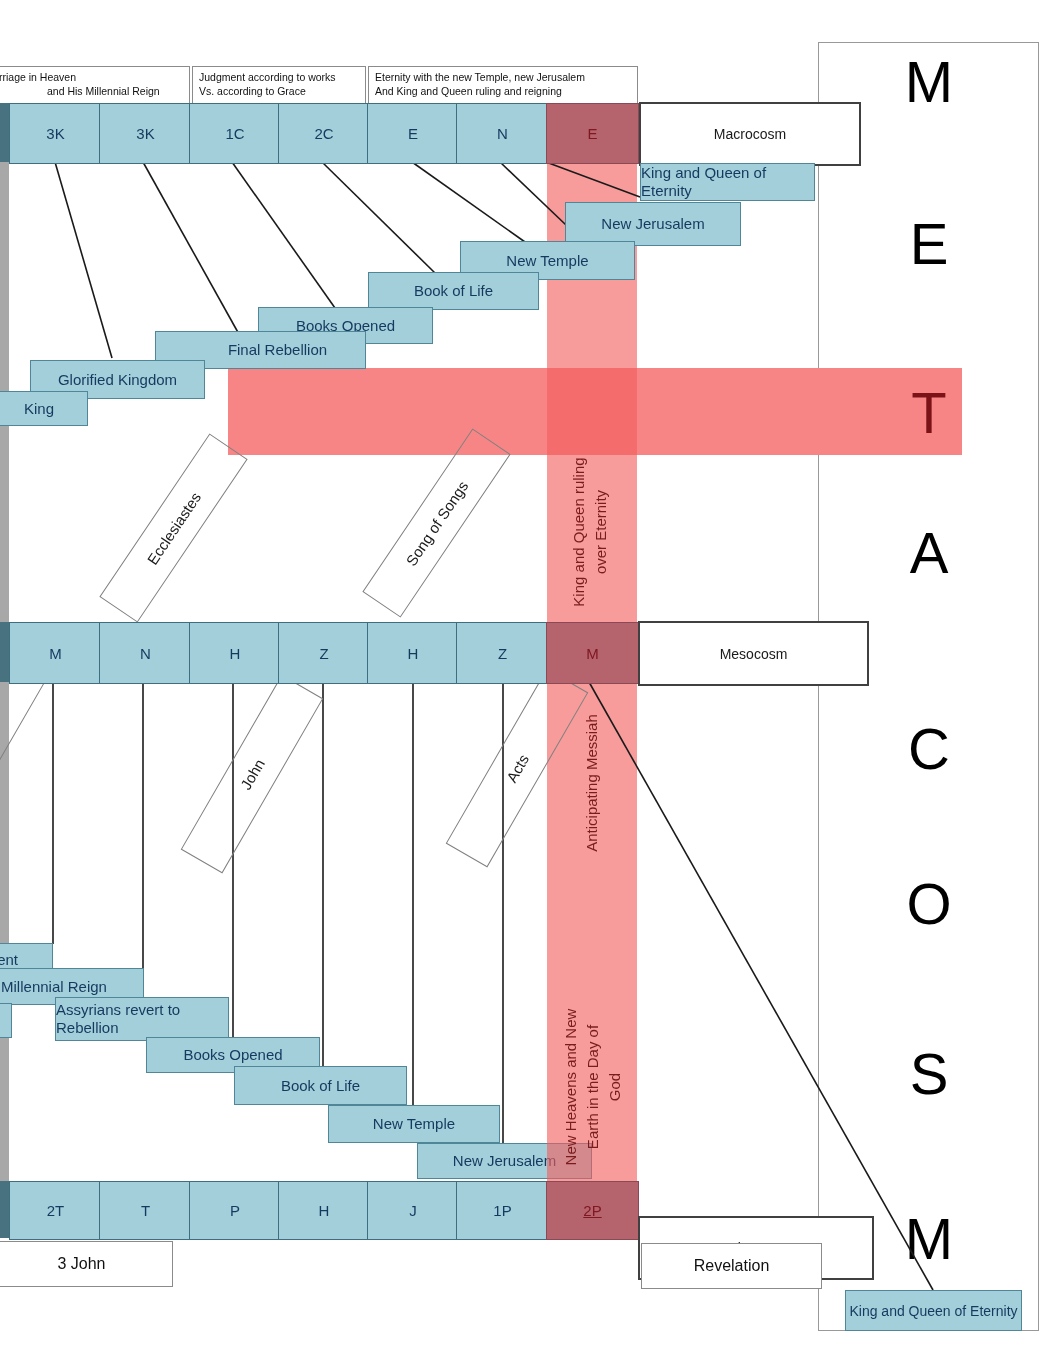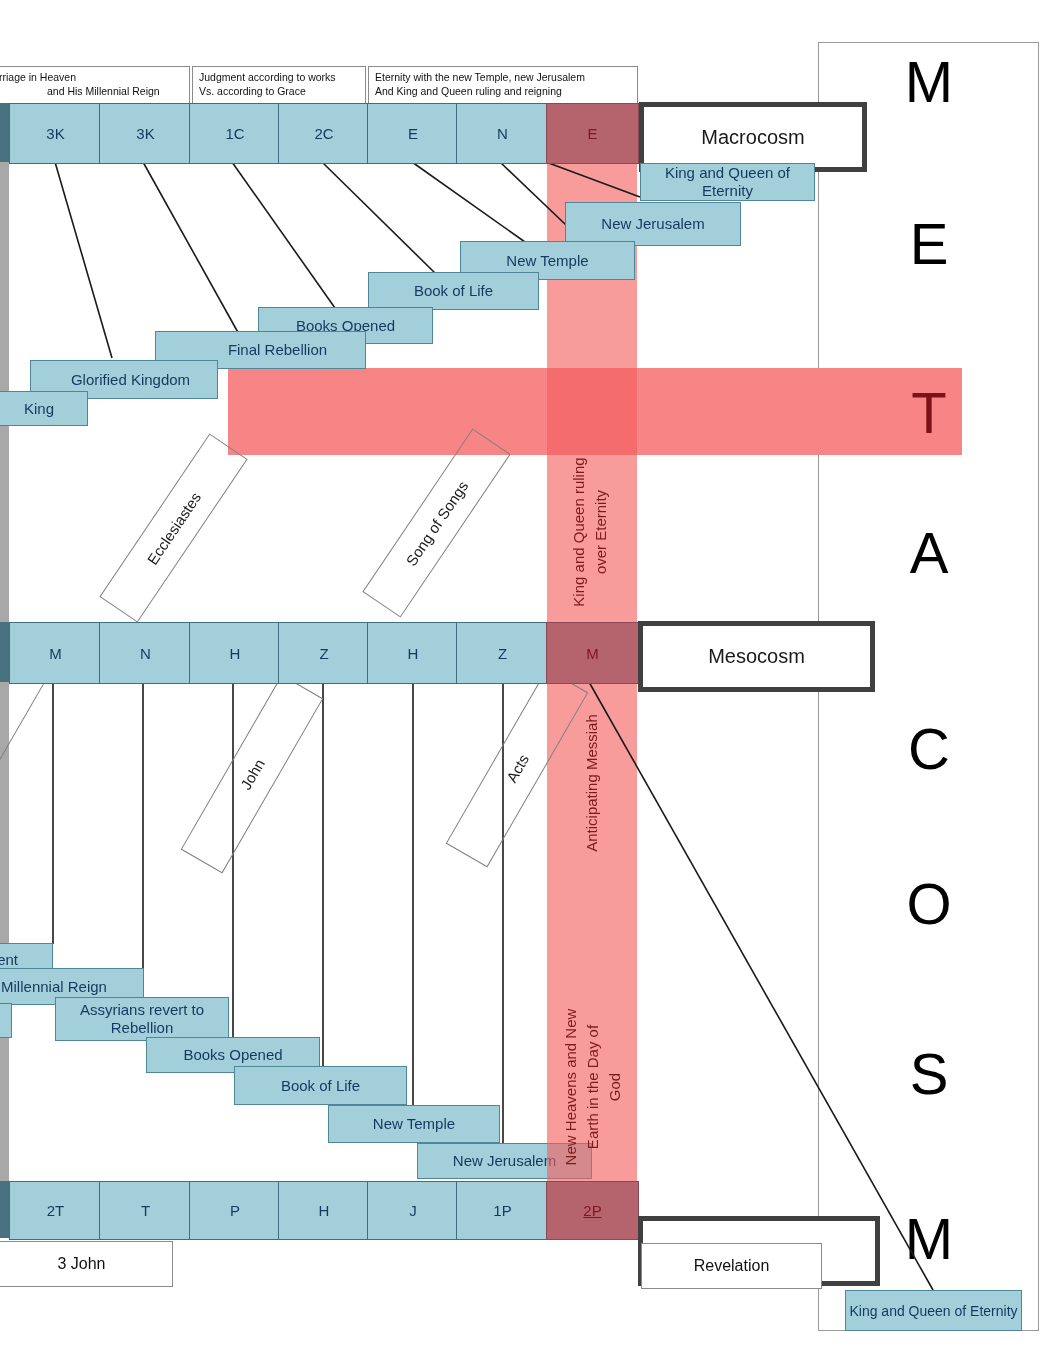--- a/index.html
+++ b/index.html
@@ -6,25 +6,25 @@
   #canvas{position:relative;width:1051px;height:1360px;overflow:hidden;background:#fff;
           font-family:"Liberation Sans", sans-serif;}
   .abs{position:absolute;}
   
   .cell{position:absolute;background:#a2cfda;border:1px solid #3f6e80;display:flex;
         align-items:center;justify-content:center;color:#16395f;font-size:15px;}
   .cell.red{background:#b5646e;color:#801721;border-color:#8a4a55;}
   .sliver{position:absolute;background:#48727f;}
   
   .bluebox{position:absolute;background:#a2cfda;border:1px solid #4f8799;display:flex;
-           align-items:center;justify-content:center;text-align:center;color:#16395f;
+           align-items:center;justify-content:center;color:#16395f;
            font-size:15px;line-height:18px;}
   
-  .whitebox{position:absolute;background:#fff;border:5px solid #404040;display:flex;
-            align-items:center;justify-content:center;font-size:20px;color:#1a1a1a;}
+  .whitebox{position:absolute;background:#fff;border:2px solid #404040;display:flex;
+            align-items:center;justify-content:center;font-size:14px;color:#1a1a1a;}
   .header-box{position:absolute;background:#fff;border:1px solid #8b8b8b;font-size:10.5px;
               line-height:1.35;padding:3px 6px;color:#111;box-sizing:border-box;}
   .bottom-box{position:absolute;background:#fff;border:1px solid #8b8b8b;display:flex;
               align-items:center;justify-content:center;font-size:16px;color:#111;}
   
   .rotbox{position:absolute;border:1px solid #808080;display:flex;align-items:center;
           justify-content:center;font-size:15px;color:#1a1a1a;background:transparent;}
   
   .vband{position:absolute;left:547px;top:103px;width:90px;height:1135px;
          background:rgba(242,93,93,0.62);}
@@ -132,21 +132,21 @@
 
   <div class="bottom-box" style="left:-10px;top:1241px;width:181px;height:44px;">3 John</div>
   <div class="bottom-box" style="left:641px;top:1243px;width:179px;height:44px;">Revelation</div>
 
   <div class="bluebox" style="left:640px;top:163px;width:173px;height:36px;">King and Queen of Eternity</div>
   <div class="bluebox" style="left:565px;top:202px;width:174px;height:42px;">New Jerusalem</div>
   <div class="bluebox" style="left:460px;top:241px;width:173px;height:37px;">New Temple</div>
   <div class="bluebox" style="left:368px;top:272px;width:169px;height:36px;">Book of Life</div>
   <div class="bluebox" style="left:258px;top:307px;width:173px;height:35px;">Books Opened</div>
   <div class="bluebox" style="left:155px;top:331px;width:175px;height:36px;padding-left:34px;">Final Rebellion</div>
-  <div class="bluebox" style="left:30px;top:360px;width:173px;height:37px;padding-left:13px;">Glorified Kingdom</div>
+  <div class="bluebox" style="left:30px;top:360px;width:173px;height:37px;">Glorified Kingdom</div>
   <div class="bluebox" style="left:-70px;top:391px;width:158px;height:35px;padding-left:60px;box-sizing:border-box;">King</div>
 
   <div class="bluebox" style="left:-120px;top:943px;width:173px;height:33px;justify-content:flex-end;padding-right:34px;box-sizing:border-box;">ent</div>
   <div class="bluebox" style="left:-36px;top:968px;width:178px;height:35px;">Millennial Reign</div>
   <div class="bluebox" style="left:-150px;top:1003px;width:160px;height:33px;"></div>
   <div class="bluebox" style="left:55px;top:997px;width:172px;height:42px;">Assyrians revert to Rebellion</div>
   <div class="bluebox" style="left:146px;top:1037px;width:172px;height:34px;">Books Opened</div>
   <div class="bluebox" style="left:234px;top:1066px;width:171px;height:37px;">Book of Life</div>
   <div class="bluebox" style="left:328px;top:1105px;width:170px;height:36px;">New Temple</div>
 

